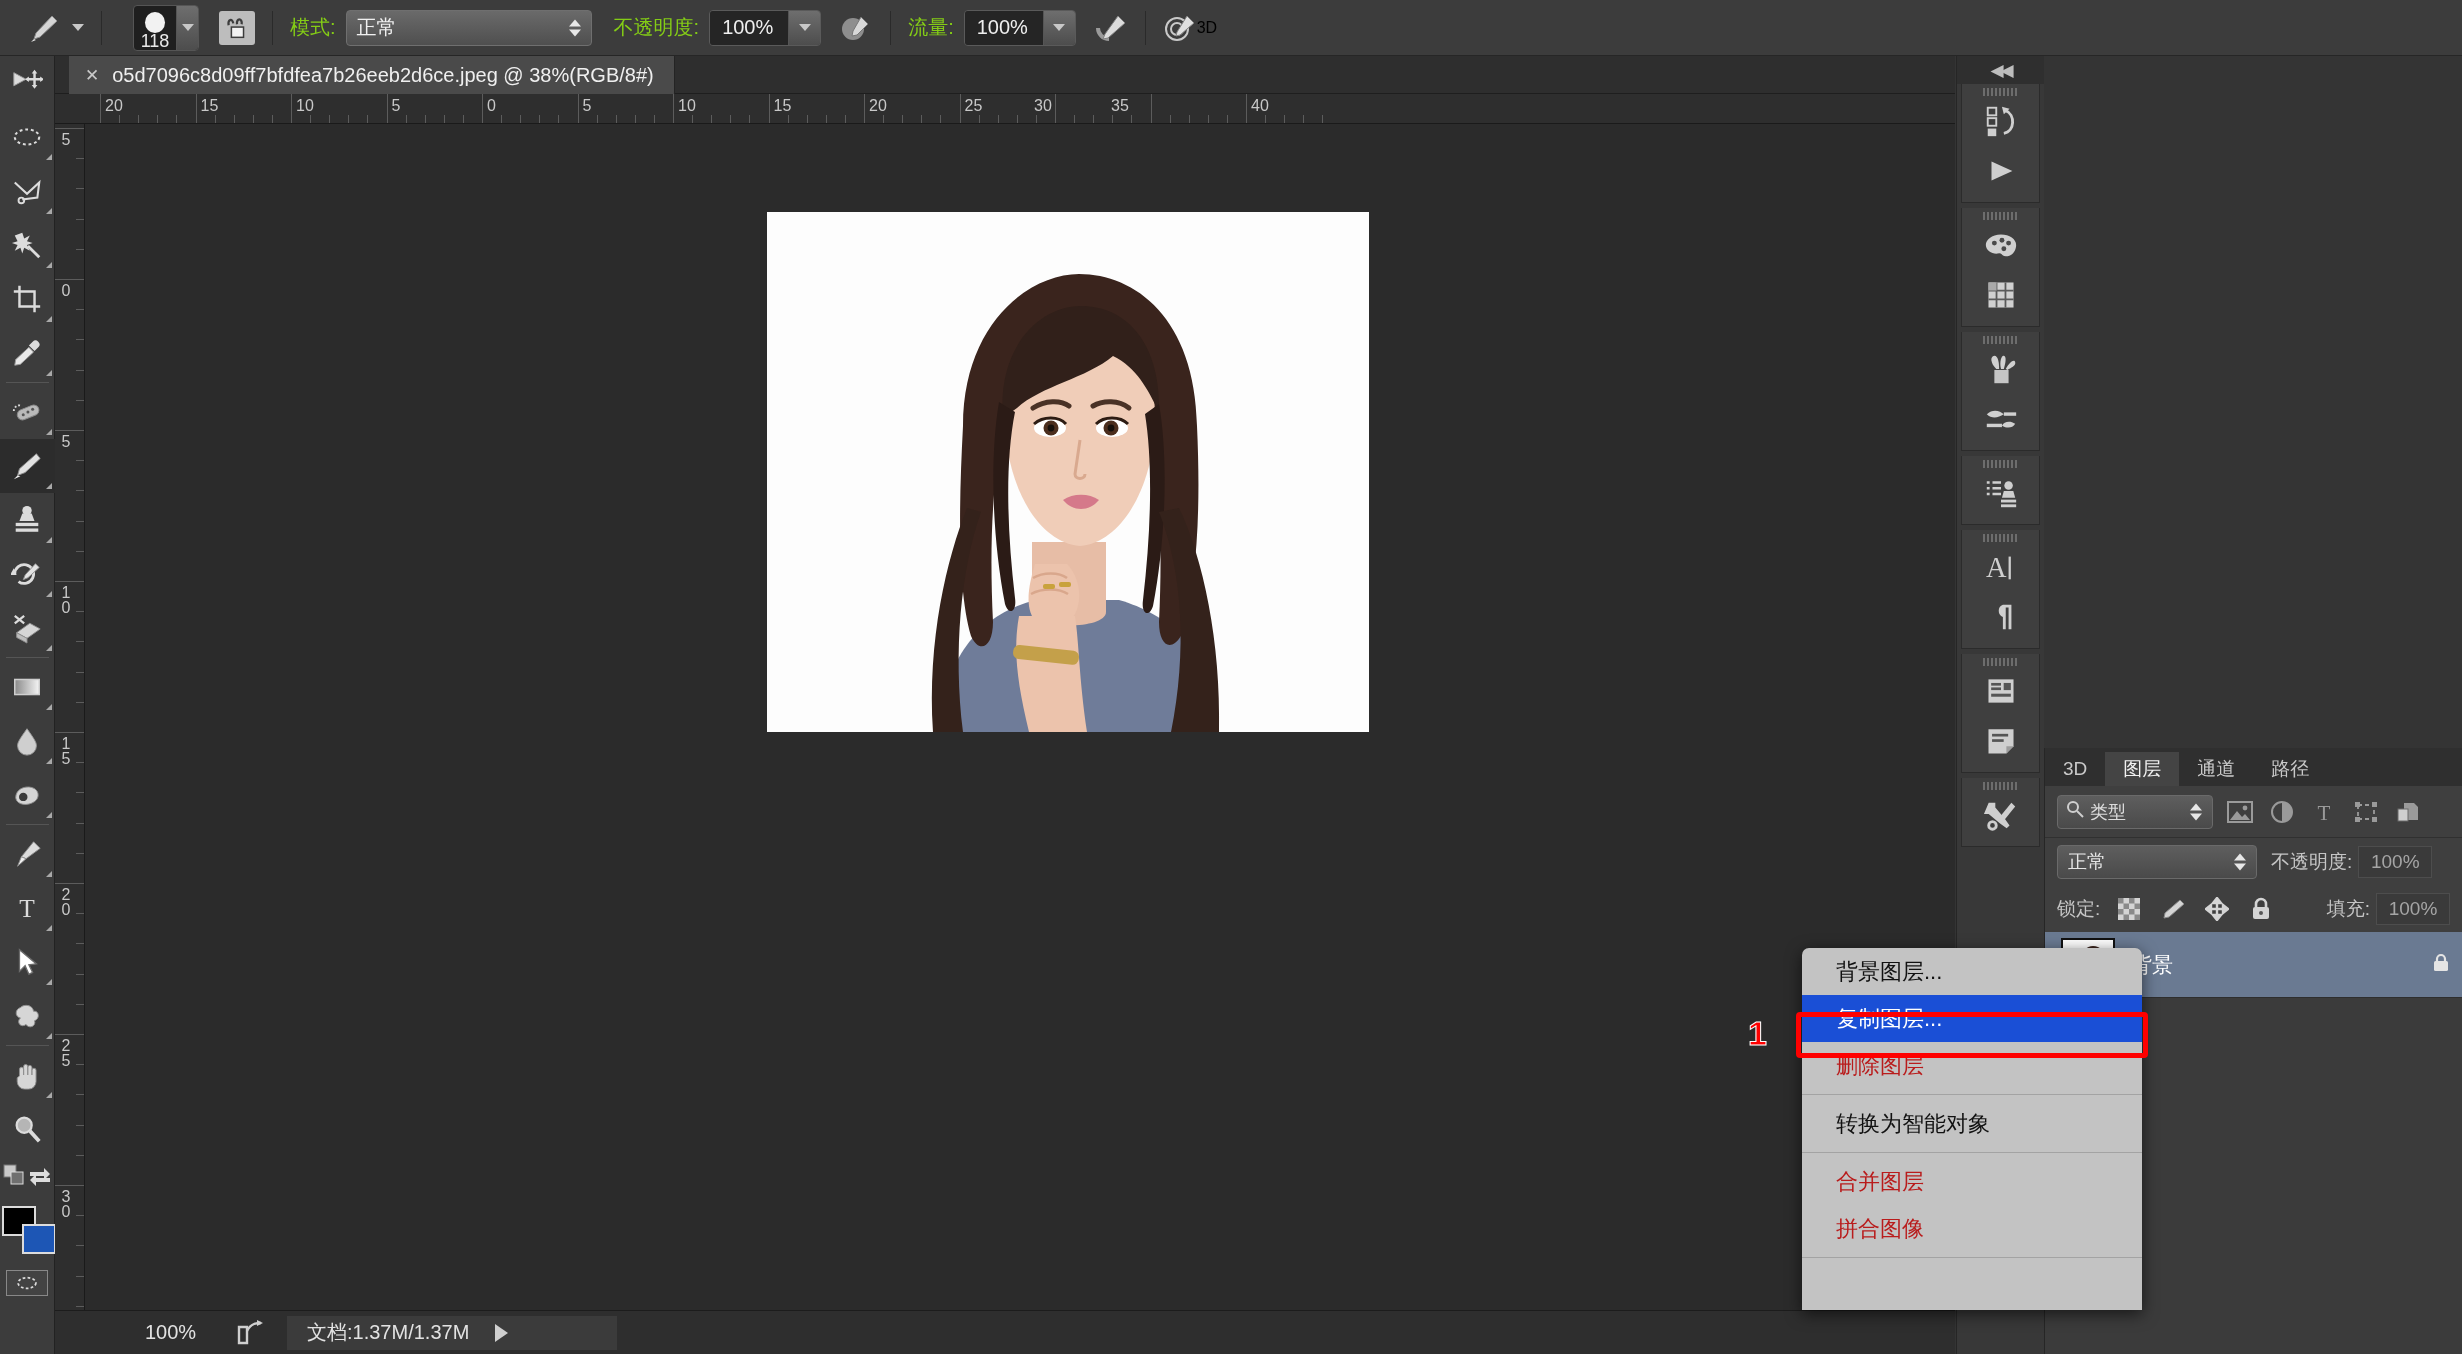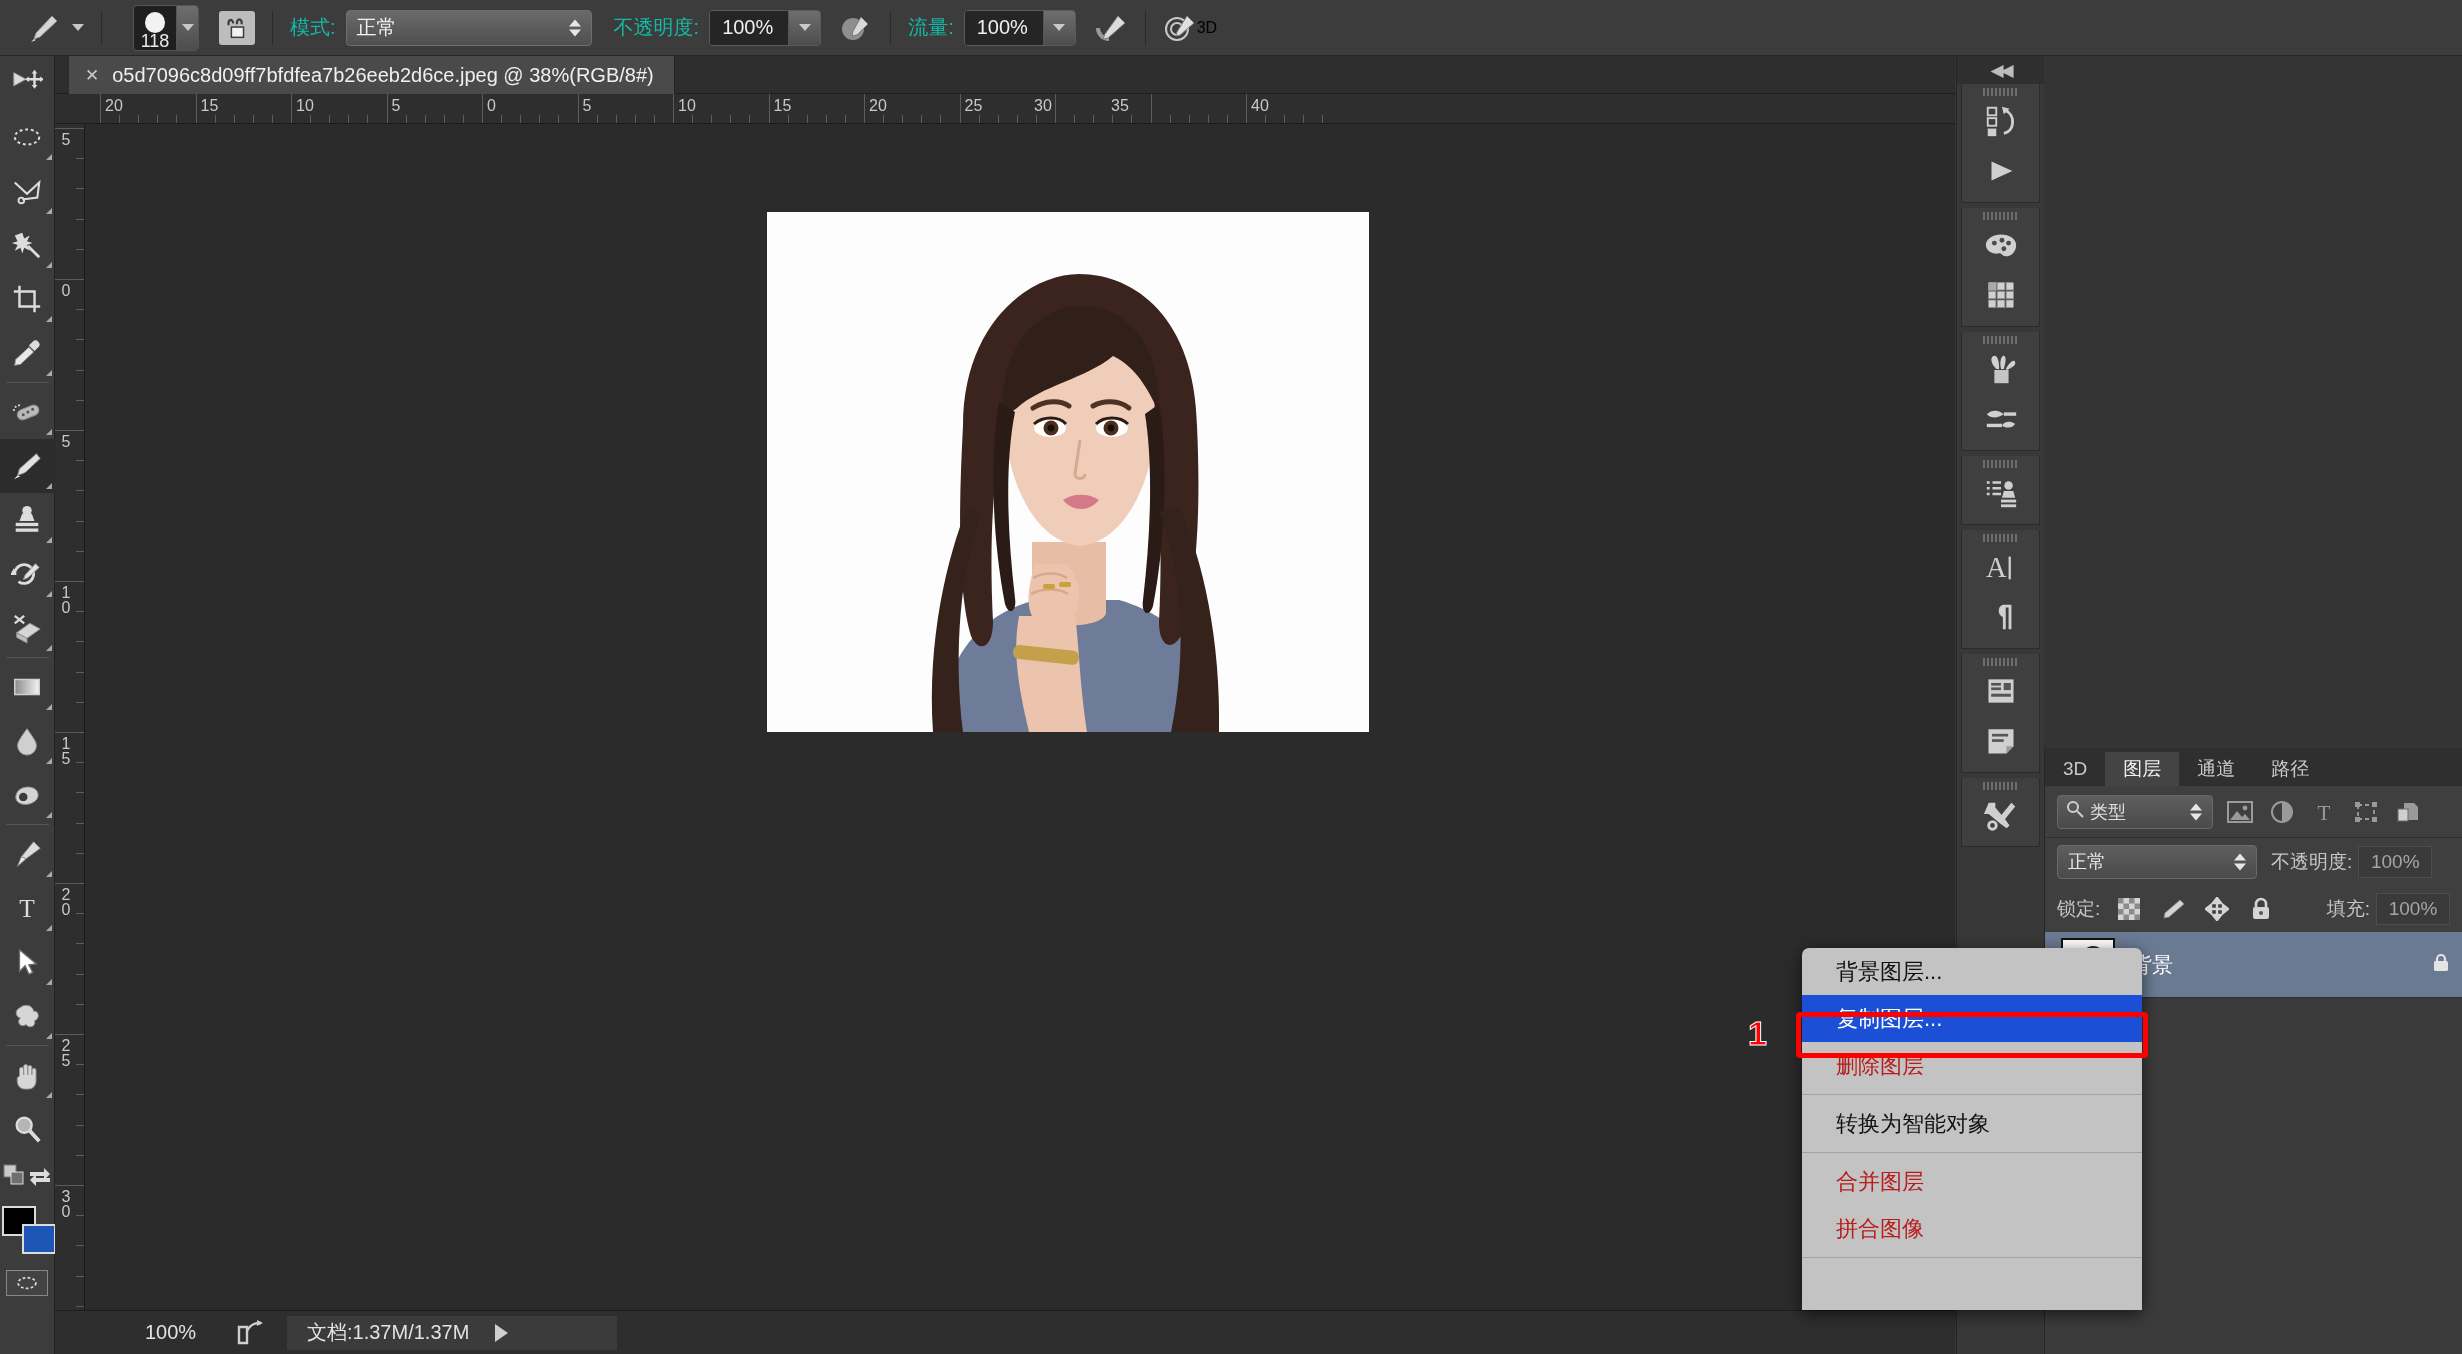--- a/index.html
+++ b/index.html
@@ -12,21 +12,21 @@
   }
   #app { position: relative; width: 2462px; height: 1354px; background: #343434; }
 
   
   #options-bar {
     position: absolute; left: 0; top: 0; width: 2462px; height: 56px;
     background: #3c3c3c; border-bottom: 1px solid #262626;
     display: flex; align-items: center; padding-left: 26px; gap: 0px;
   }
   .ob-sep { width: 1px; height: 34px; background: #2a2a2a; margin: 0 17px; }
-  .ob-label { color: #14b8a6; font-size: 20px; white-space: nowrap; }
+  .ob-label { color: #84cc16; font-size: 20px; white-space: nowrap; }
   .brush-glyph {
     display:block; width:30px; height:30px;
   }
   .caret-sm {
     width: 0; height: 0; border-left: 6px solid transparent; border-right: 6px solid transparent;
     border-top: 7px solid #c8c8c8;
   }
   .brush-preset {
     display: flex; align-items: stretch; height: 46px; width: 66px;
     background: #1f1f1f; border: 1px solid #555; border-radius: 4px; overflow: hidden;

